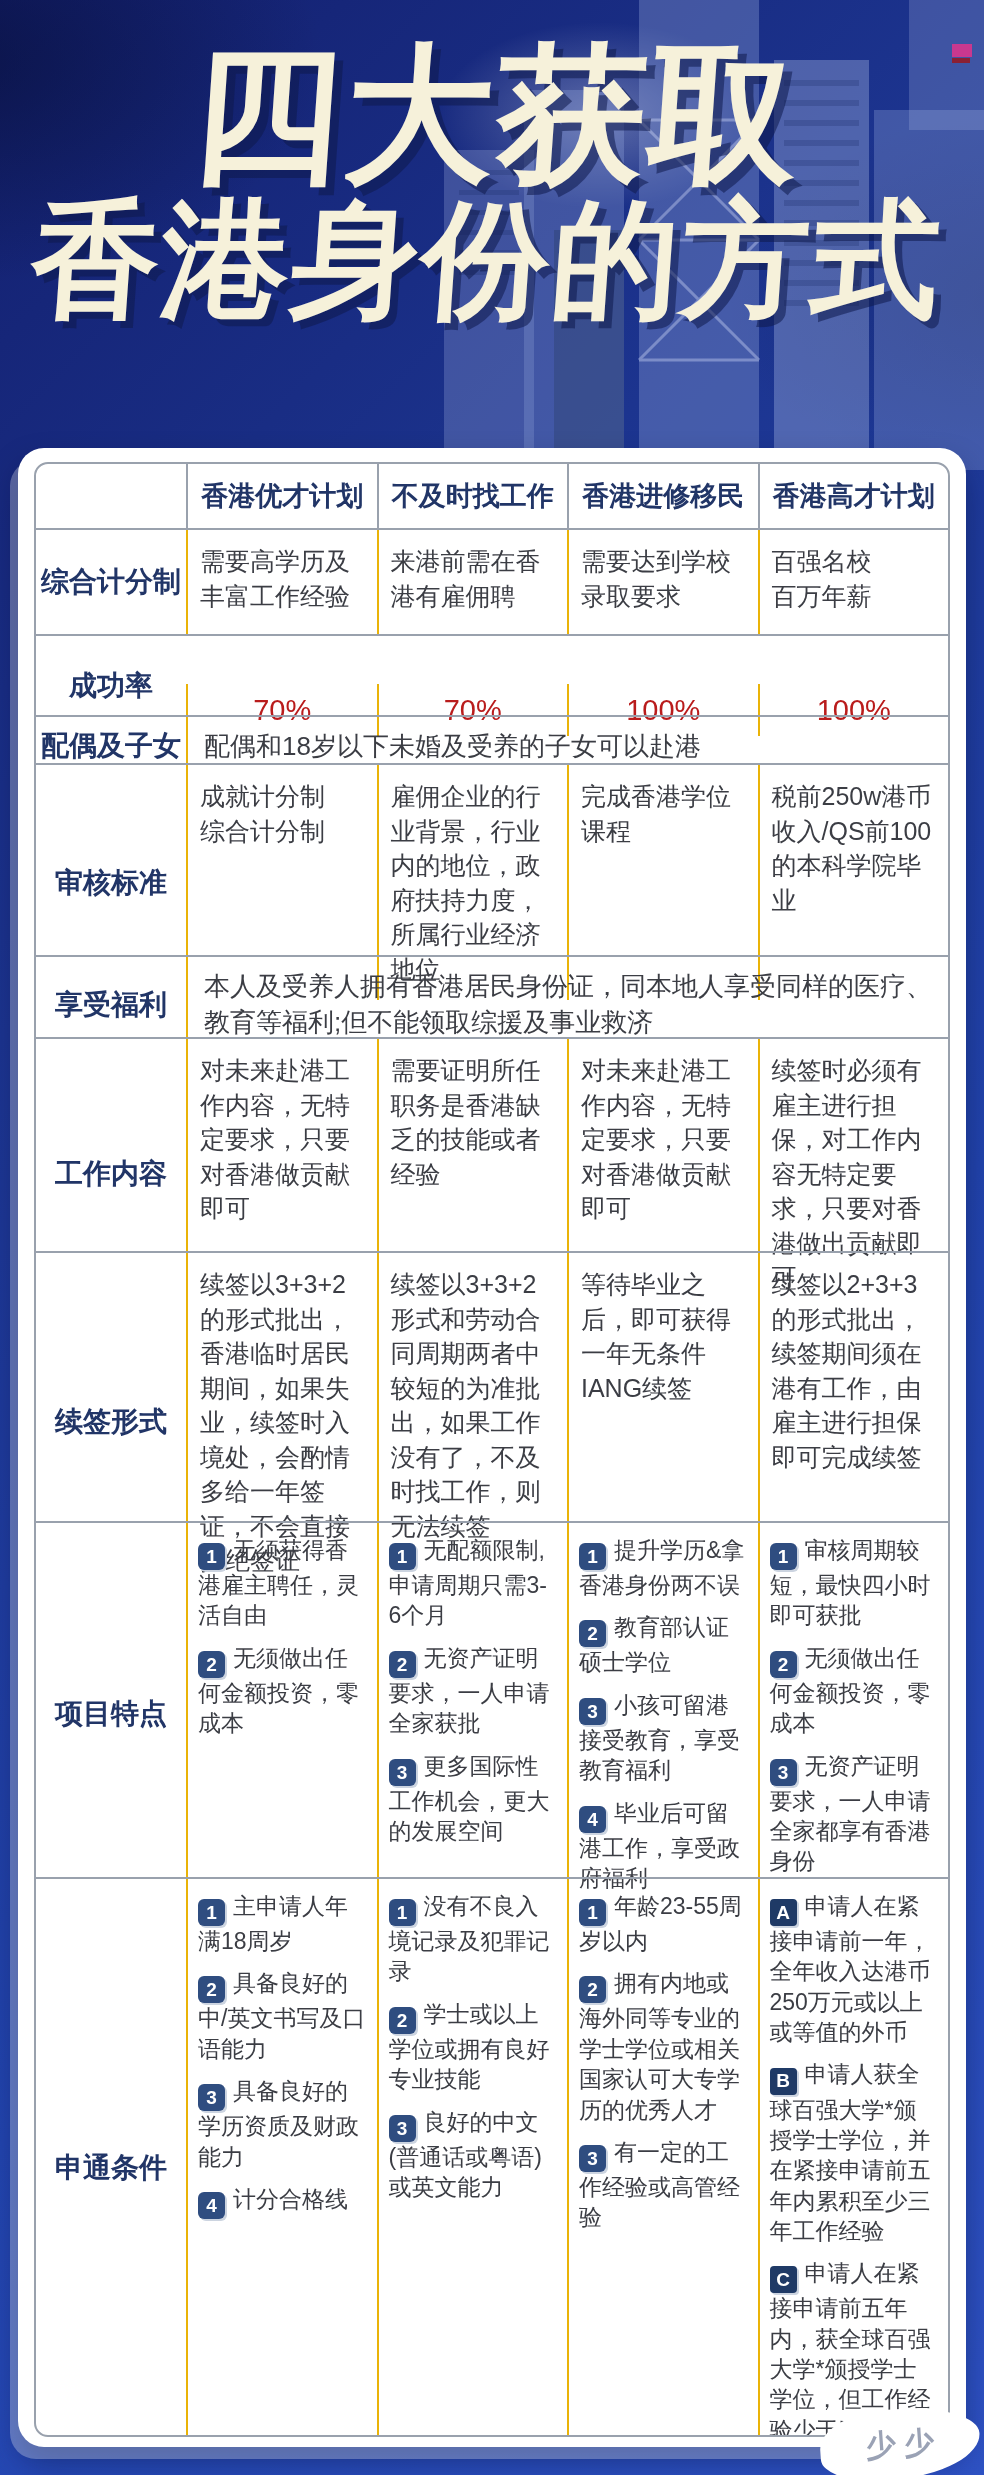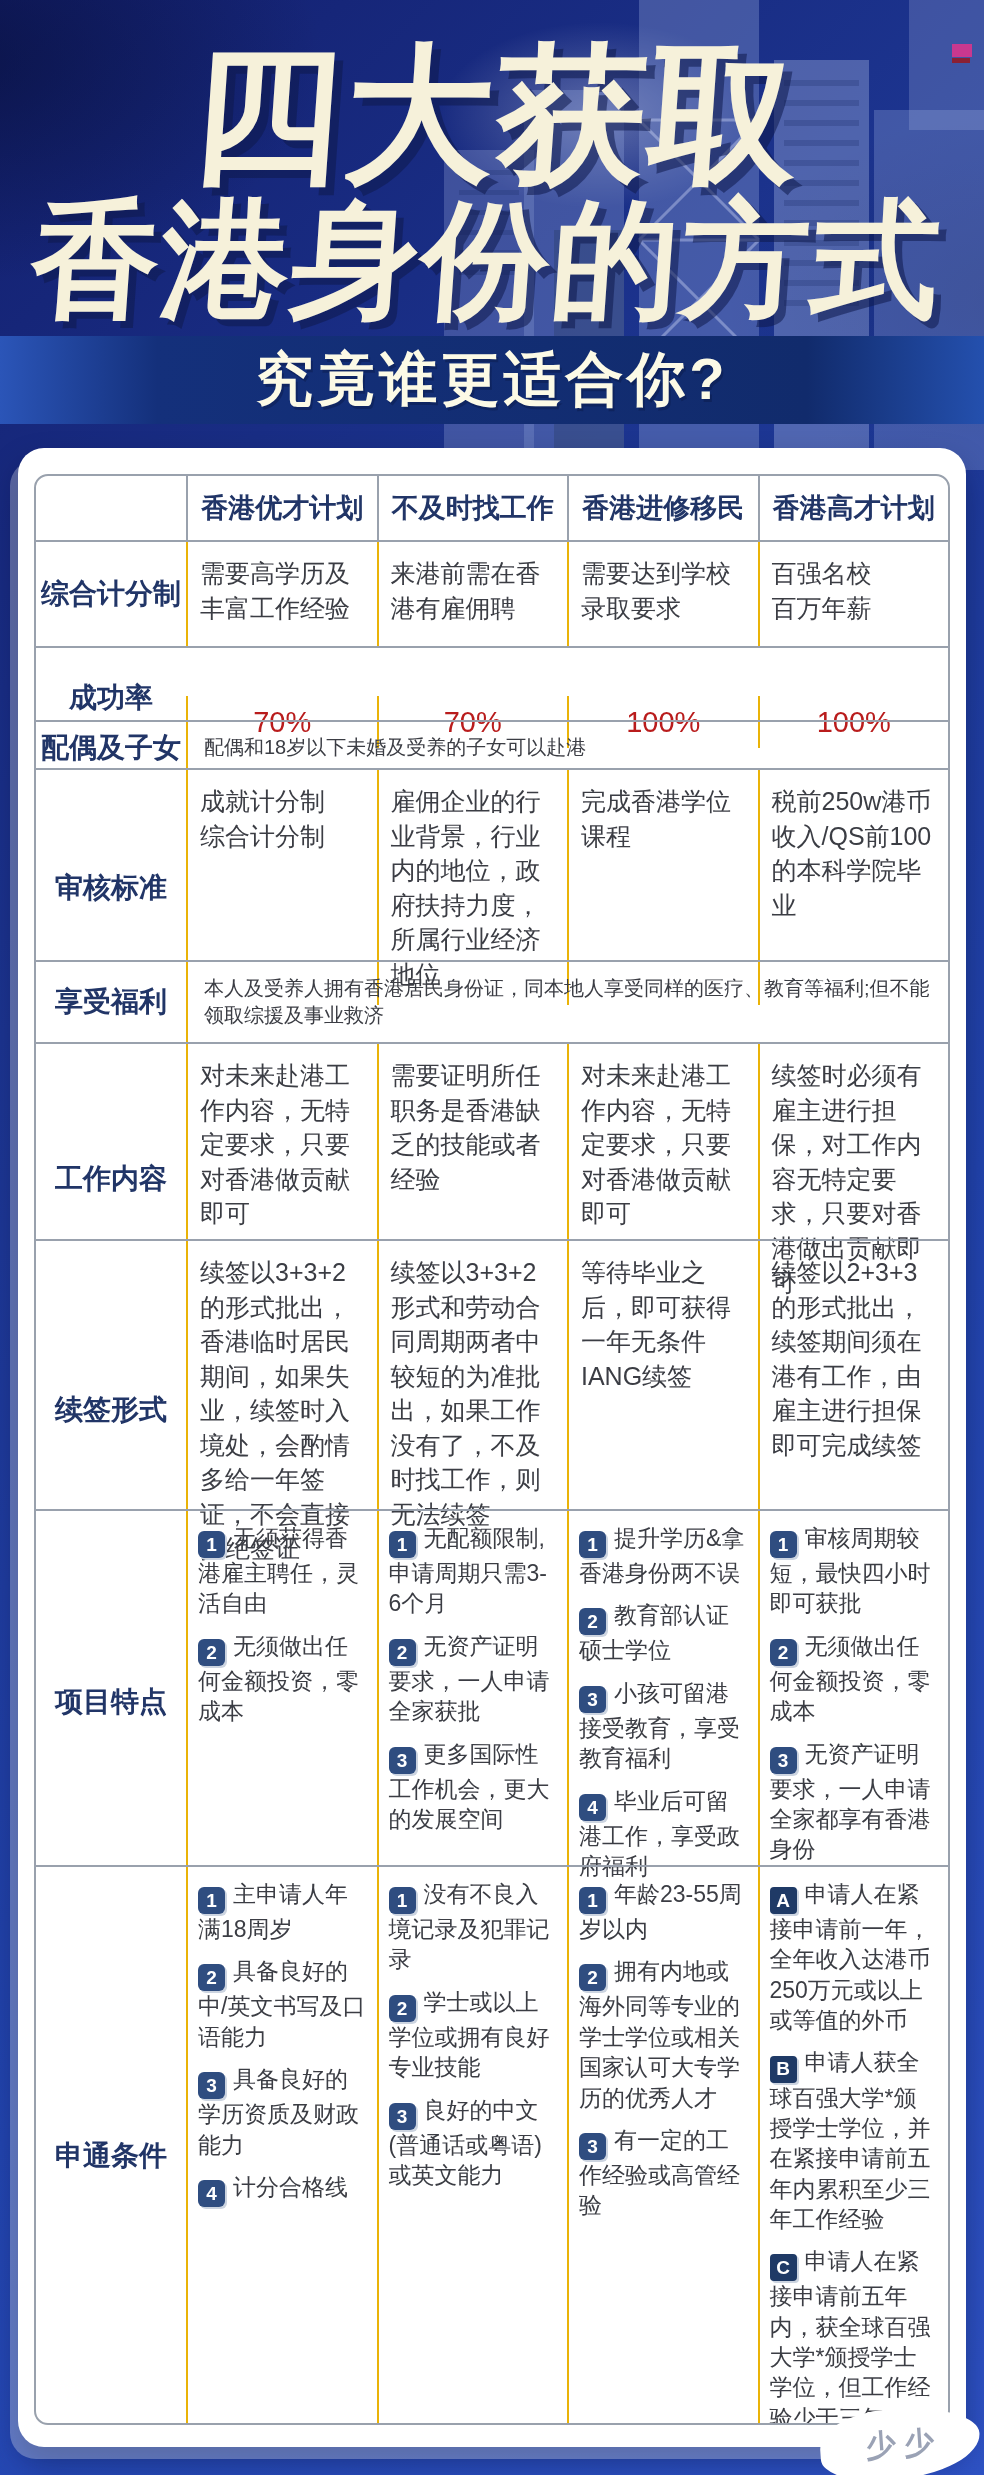--- a/index.html
+++ b/index.html
@@ -20,35 +20,35 @@
   .title .l1{display:block;font-size:150px;text-shadow:9px 8px 0 rgba(14,26,76,0.55);}
   .title .l2{display:block;font-size:128px;text-shadow:8px 7px 0 rgba(14,26,76,0.55);}
 
   .banner{position:absolute;top:336px;left:0;right:0;height:88px;
     background:linear-gradient(90deg,#2b55b8 0%,#14307b 16%,#112b6c 82%,#2450ae 100%);
     display:flex;align-items:center;justify-content:center;
     color:#fcfae6;font-size:58px;font-weight:800;letter-spacing:4px;
     text-shadow:2px 3px 0 rgba(10,20,60,0.35);}
 
   .card{position:absolute;left:18px;right:18px;top:448px;bottom:28px;background:#ffffff;
-    border-radius:26px;padding:26px 16px;box-shadow:-8px 12px 0 rgba(255,255,255,0.28),0 16px 30px rgba(2,8,40,0.35);}
+    border-radius:26px;padding:14px 16px;box-shadow:-8px 12px 0 rgba(255,255,255,0.28),0 16px 30px rgba(2,8,40,0.35);}
   .tbl{height:100%;border:2px solid #99a1ad;border-radius:14px;overflow:hidden;
     display:flex;flex-direction:column;}
   .trow{display:grid;grid-template-columns:150px repeat(4,1fr);}
   .trow.span{grid-template-columns:150px 1fr;}
   .trow + .trow{border-top:2px solid #99a1ad;}
   .rlabel{display:flex;align-items:center;justify-content:center;text-align:center;
     color:#213567;font-weight:800;font-size:28px;padding:4px;}
   .chead{display:flex;align-items:center;justify-content:center;text-align:center;
     color:#213567;font-weight:800;font-size:27px;border-left:2px solid #99a1ad;padding:8px 2px;}
   .cell{border-left:2px solid #eab308;padding:14px 12px;font-size:25px;line-height:1.38;
     color:#3b3d44;white-space:pre-line;}
   .cell.center{display:flex;align-items:center;justify-content:center;white-space:normal;
     font-size:29px;color:#b91c1c;padding:6px;margin-top:48px;}
-  .cell.spancell{font-size:20px;padding:12px 16px;display:flex;align-items:center;white-space:normal;}
+  .cell.spancell{font-size:26px;padding:12px 16px;display:flex;align-items:center;white-space:normal;}
   .cell.list{white-space:normal;font-size:23px;line-height:1.32;padding:12px 10px;}
   .item{margin-bottom:12px;}
   .item:last-child{margin-bottom:0;}
   .badge{display:inline-flex;width:27px;height:27px;align-items:center;justify-content:center;
     background:#2f4d80;color:#ffffff;font-size:19px;font-weight:800;border-radius:6px;
     margin-right:8px;vertical-align:-5px;box-shadow:2px 2px 0 #ccd4e0;}
   .badge.alpha{background:#1f3a66;border-radius:4px;}
   .hmin{min-height:64px;}
   .r0{min-height:104px;} .r1{min-height:48px;} .r2{min-height:46px;} .r3{min-height:190px;}
   .r4{min-height:80px;} .r5{min-height:182px;} .r6{min-height:268px;} .r7{min-height:354px;}
@@ -102,23 +102,20 @@
     </g>
   </svg>
   <div class="sign1"></div>
   <div class="sign2"></div>
 
   <h1 class="title">
     <span class="l1">四大获取</span>
     <span class="l2">香港身份的方式</span>
   </h1>
 
-  <div class="banner">
-    <span>究竟谁更适合你?</span>
-  </div>
 
   <div class="card">
     <div class="tbl">
 
       <div class="trow hmin">
         <div class="rlabel"></div>
         <div class="chead">香港优才计划</div>
         <div class="chead">不及时找工作</div>
         <div class="chead">香港进修移民</div>
         <div class="chead">香港高才计划</div>

